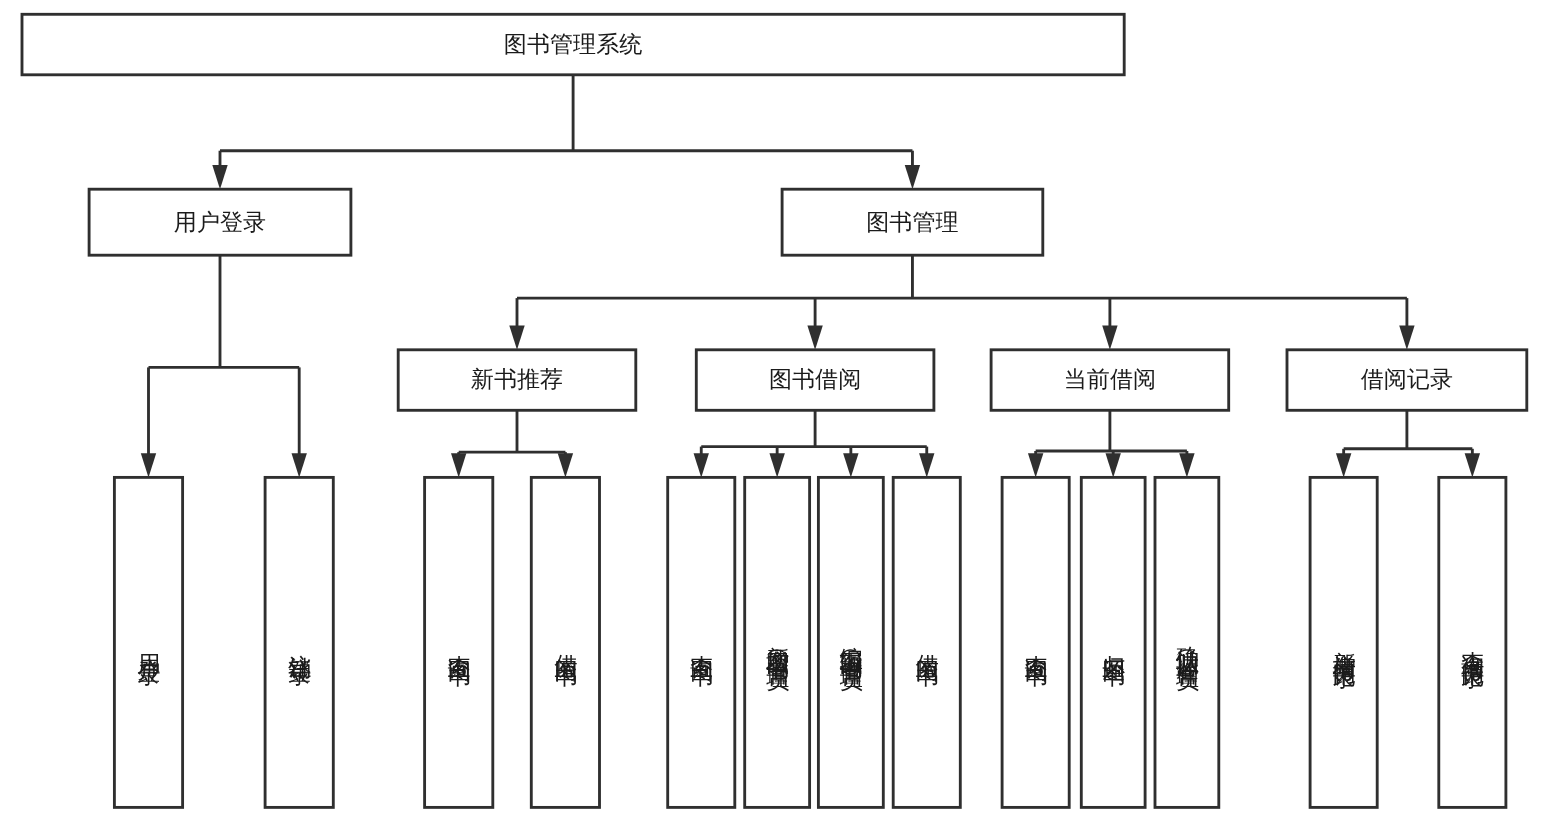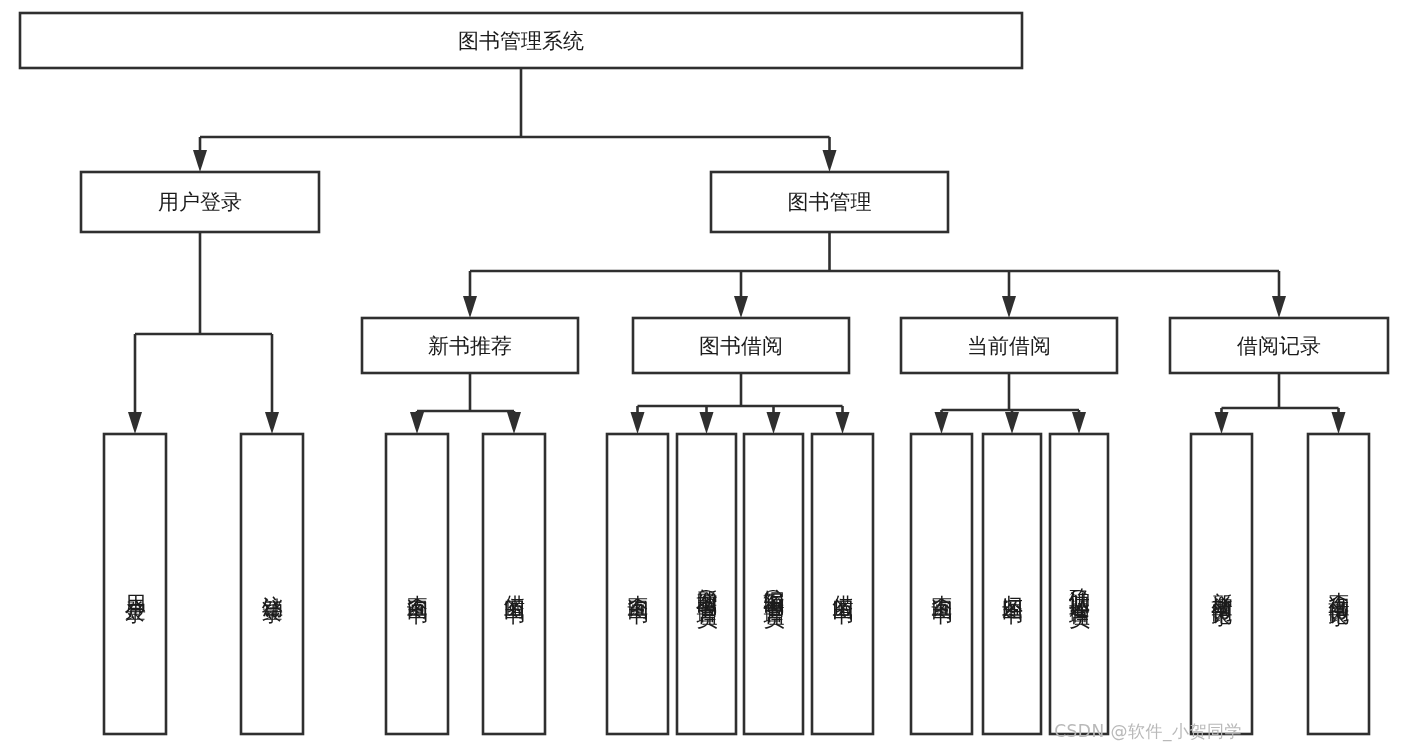--- a/index.html
+++ b/index.html
@@ -206,14 +206,13 @@
         <div class="leaf-label">确认归还（管理员）</div>
       </div>
       <div class="leaf-label-wrap" style="left: 1191px; top: 440px; width: 61px; height: 288px; align-items: center;">
         <div class="leaf-label">新增借阅记录</div>
       </div>
       <div class="leaf-label-wrap" style="left: 1308px; top: 440px; width: 61px; height: 288px; align-items: center;">
         <div class="leaf-label">查询借阅记录</div>
       </div>
     </div>
 
-  <div class="watermark">CSDN @软件_小贺同学</div>
 </div>
 
 </body></html>

